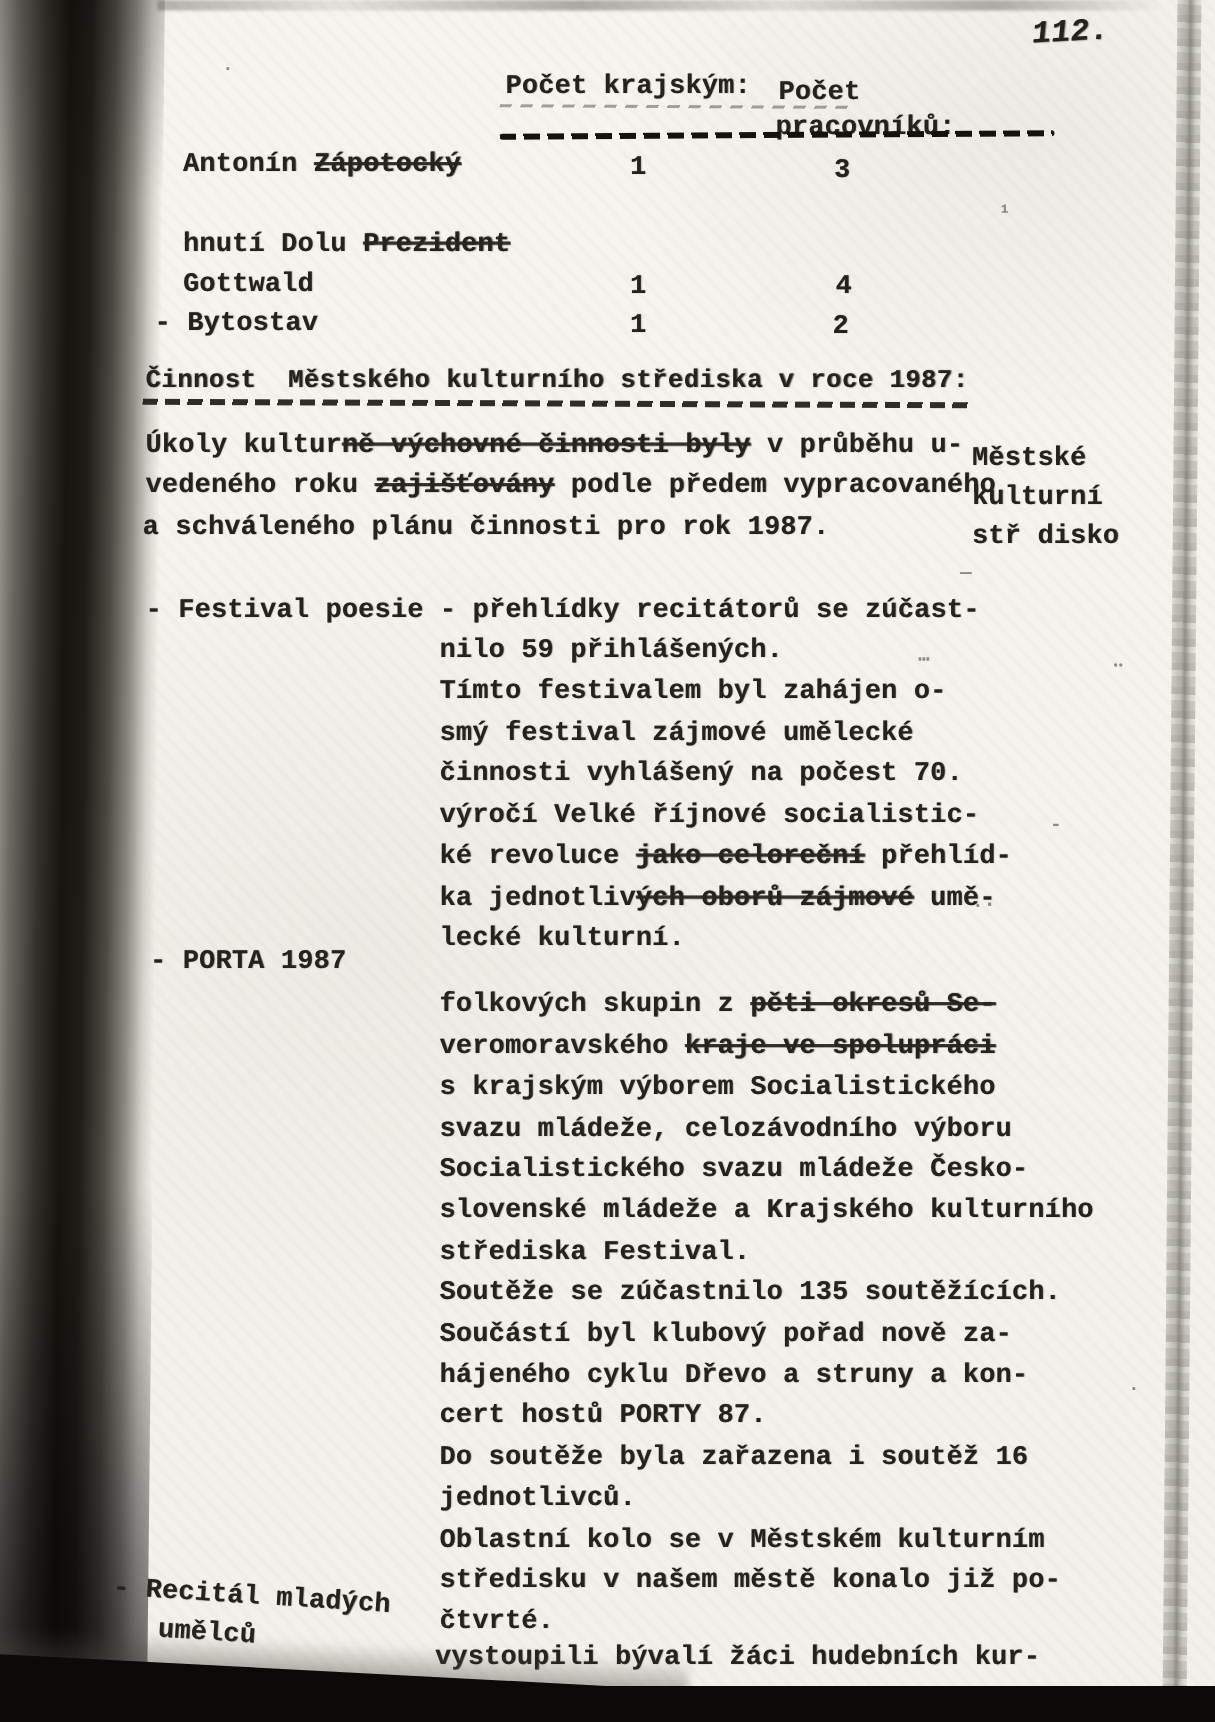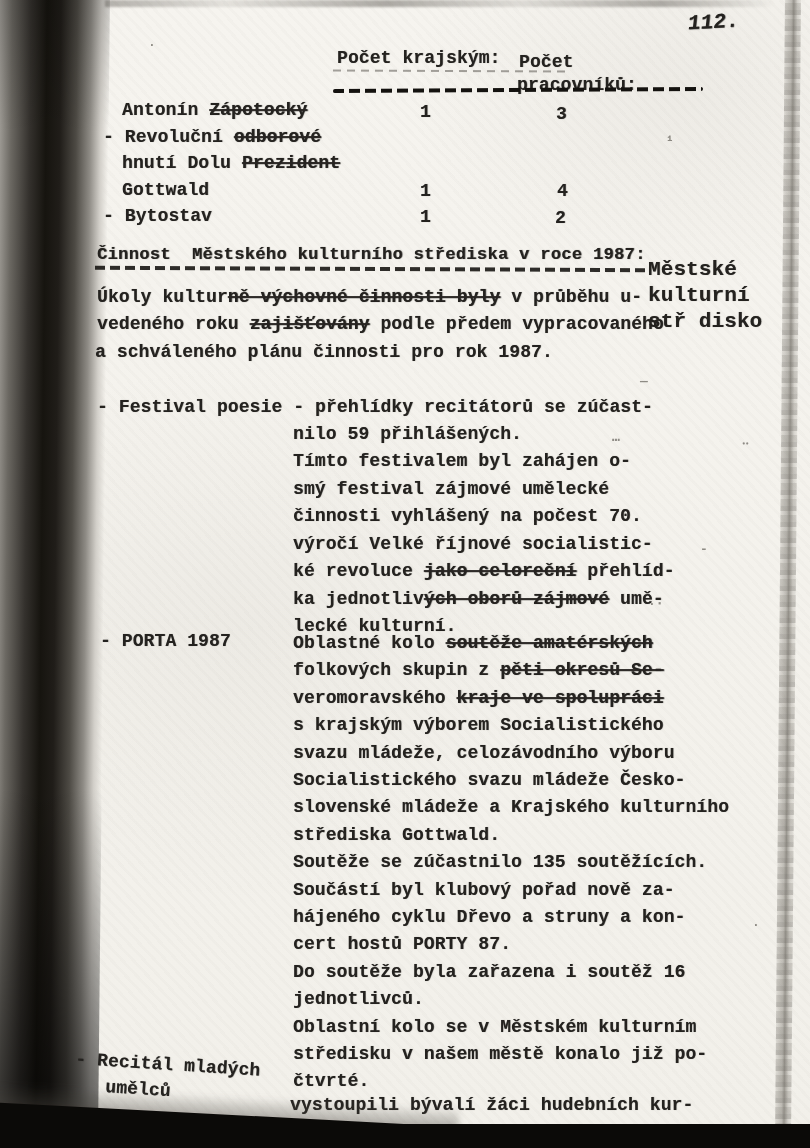--- a/index.html
+++ b/index.html
@@ -9,21 +9,21 @@
     font-weight:700;color:#24221f;
     background:
       radial-gradient(ellipse 420px 300px at 84% 8%, rgba(120,114,102,.07), transparent 65%),
       radial-gradient(ellipse 520px 420px at 30% 55%, rgba(120,114,102,.06), transparent 65%),
       repeating-linear-gradient(47deg, rgba(95,90,80,.025) 0 3px, transparent 3px 8px),
       linear-gradient(#f6f4ef,#f2f0ea);
   }
   
   .tw{position:absolute;font-size:18px;line-height:22px;white-space:pre;letter-spacing:.1px;
       text-shadow:.4px .2px .7px rgba(38,36,34,.6);}
-  .small{font-size:21px;}
+  .small{font-size:18px;margin-top:36px;}
   .st{text-decoration:line-through;text-decoration-thickness:2.4px;
       text-decoration-color:rgba(40,37,34,.85);text-shadow:.6px .3px .9px rgba(38,36,34,.75);}
   .heading{font-size:17px;letter-spacing:.35px;text-shadow:.7px .3px .8px rgba(30,28,26,.7);}
   .pageno{font-size:21px;transform:skewX(-9deg) rotate(-3deg);text-shadow:.6px .4px .8px rgba(30,28,26,.6);}
   .tilt{transform:rotate(3.6deg);transform-origin:left top;}
   
   .rule{position:absolute;}
   .rule-light{height:2px;background:repeating-linear-gradient(90deg,rgba(70,66,60,.48) 0 8px,transparent 8px 14px);transform:rotate(.25deg);}
   .rule-heavy{height:4px;background:repeating-linear-gradient(90deg,#14120f 0 11px,transparent 11px 16px);transform:rotate(-.35deg);border-radius:2px;}
   .rule-head{height:3.6px;background:repeating-linear-gradient(90deg,rgba(25,23,20,.9) 0 10px,transparent 10px 15px);transform:rotate(.25deg);}
@@ -60,21 +60,20 @@
   <div class="tw" style="left:337px;top:47px">Počet krajským:</div>
   <div class="tw" style="left:519px;top:51px">Počet</div>
   <div class="tw" style="left:517px;top:74px">pracovníků:</div>
   <div class="rule rule-light" style="left:333px;top:70px;width:234px"></div>
   <div class="rule rule-heavy" style="left:333px;top:88px;width:370px"></div>
 
   <div class="tw" style="left:122px;top:99px"><span>Antonín </span><span class="st">Zápotocký</span></div>
   <div class="tw" style="left:420px;top:101px">1</div>
   <div class="tw" style="left:556px;top:103px">3</div>
 
-  <div class="tw" style="left:103px;top:126px"><span>- Revoluční </span><span class="st">odborové</span></div>
   <div class="tw" style="left:122px;top:152px"><span>hnutí Dolu </span><span class="st">Prezident</span></div>
   <div class="tw" style="left:122px;top:179px"><span>Gottwald</span></div>
   <div class="tw" style="left:420px;top:180px">1</div>
   <div class="tw" style="left:557px;top:180px">4</div>
 
   <div class="tw" style="left:103px;top:205px"><span>- Bytostav</span></div>
   <div class="tw" style="left:420px;top:206px">1</div>
   <div class="tw" style="left:555px;top:207px">2</div>
 
   <div class="tw heading" style="left:97px;top:244px">Činnost  Městského kulturního střediska v roce 1987:</div>
@@ -92,28 +91,27 @@
   <div class="tw" style="left:293px;top:423px">nilo 59 přihlášených.</div>
   <div class="tw" style="left:293px;top:450px">Tímto festivalem byl zahájen o-</div>
   <div class="tw" style="left:293px;top:478px">smý festival zájmové umělecké</div>
   <div class="tw" style="left:293px;top:505px">činnosti vyhlášený na počest 70.</div>
   <div class="tw" style="left:293px;top:533px">výročí Velké říjnové socialistic-</div>
   <div class="tw" style="left:293px;top:560px"><span>ké revoluce </span><span class="st">jako celoreční</span><span> přehlíd-</span></div>
   <div class="tw" style="left:293px;top:588px"><span>ka jednotliv</span><span class="st">ých oborů zájmové</span><span> umě-</span></div>
   <div class="tw" style="left:293px;top:615px">lecké kulturní.</div>
 
   <div class="tw" style="left:100px;top:630px">- PORTA 1987</div>
-  <div class="tw" style="left:293px;top:632px"><span>Oblastné kolo </span><span class="st">soutěže amatérských</span></div>
   <div class="tw" style="left:293px;top:659px"><span>folkových skupin z </span><span class="st">pěti okresů Se-</span></div>
   <div class="tw" style="left:293px;top:687px"><span>veromoravského </span><span class="st">kraje ve spolupráci</span></div>
   <div class="tw" style="left:293px;top:714px">s krajským výborem Socialistického</div>
   <div class="tw" style="left:293px;top:742px">svazu mládeže, celozávodního výboru</div>
   <div class="tw" style="left:293px;top:769px">Socialistického svazu mládeže Česko-</div>
   <div class="tw" style="left:293px;top:796px">slovenské mládeže a Krajského kulturního</div>
-  <div class="tw" style="left:293px;top:824px">střediska Gottwald.</div>
+  <div class="tw" style="left:293px;top:824px">střediska Festival.</div>
   <div class="tw" style="left:293px;top:851px">Soutěže se zúčastnilo 135 soutěžících.</div>
   <div class="tw" style="left:293px;top:879px">Součástí byl klubový pořad nově za-</div>
   <div class="tw" style="left:293px;top:906px">hájeného cyklu Dřevo a struny a kon-</div>
   <div class="tw" style="left:293px;top:933px">cert hostů PORTY 87.</div>
   <div class="tw" style="left:293px;top:961px">Do soutěže byla zařazena i soutěž 16</div>
   <div class="tw" style="left:293px;top:988px">jednotlivců.</div>
   <div class="tw" style="left:293px;top:1016px">Oblastní kolo se v Městském kulturním</div>
   <div class="tw" style="left:293px;top:1043px">středisku v našem městě konalo již po-</div>
   <div class="tw" style="left:293px;top:1070px">čtvrté.</div>
 

